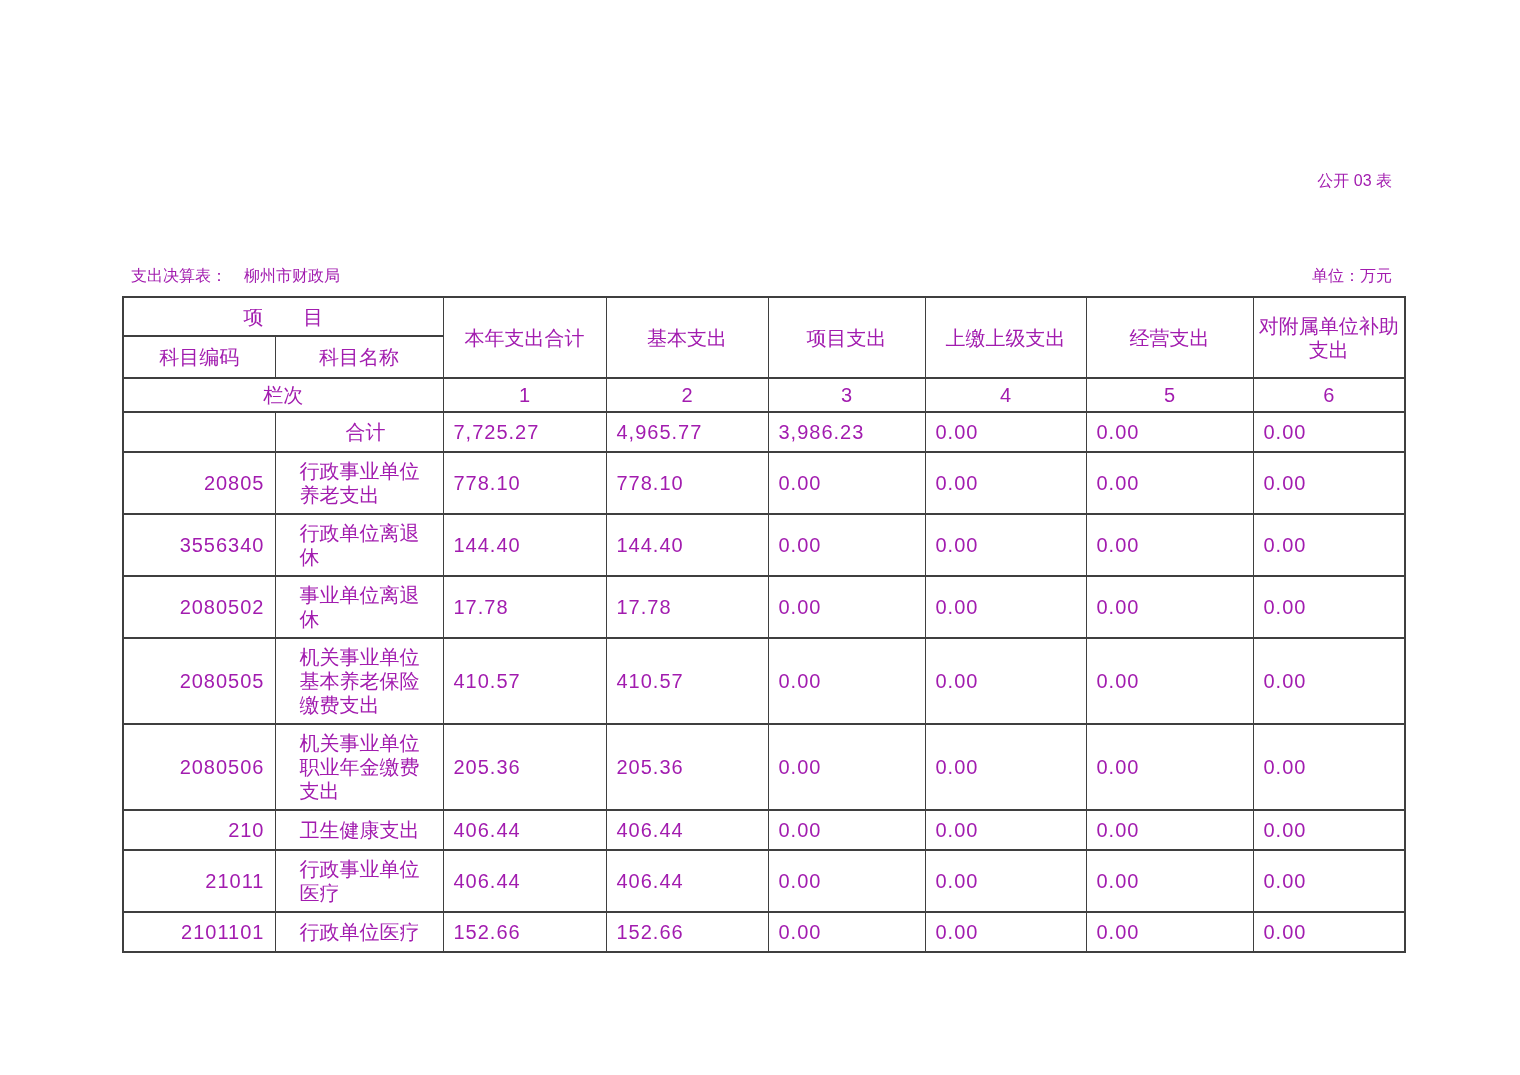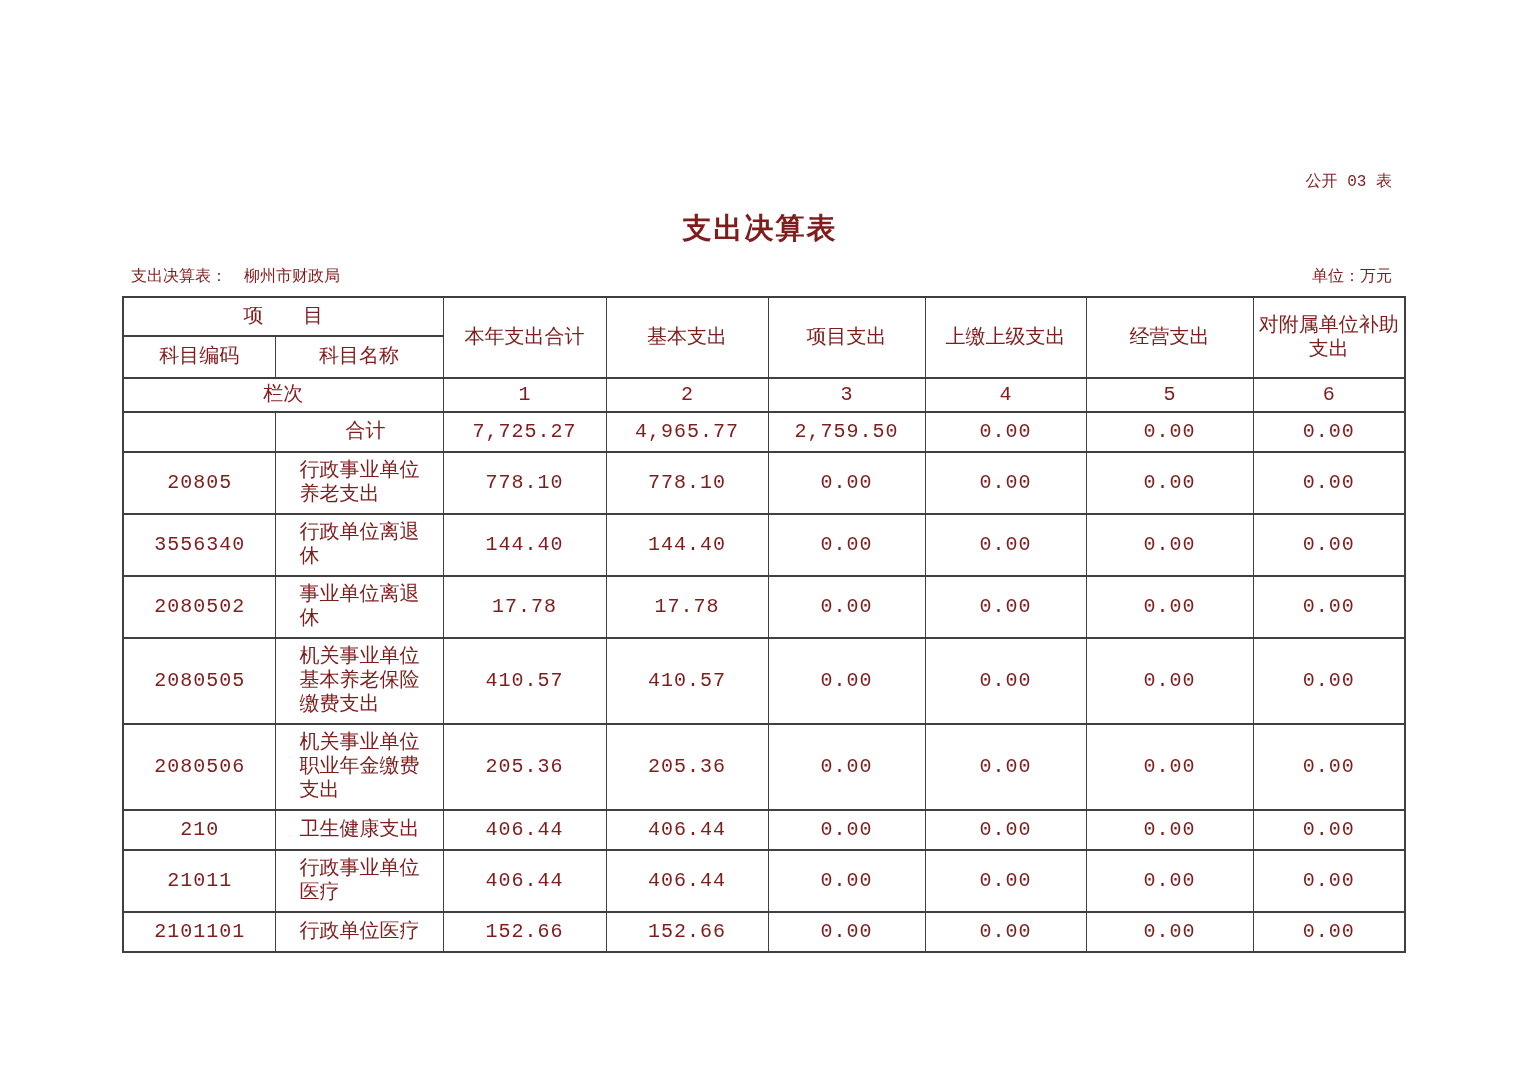--- a/index.html
+++ b/index.html
@@ -1,22 +1,22 @@
 <!DOCTYPE html>
 <html><head>
 <meta charset="utf-8">
 <style>
   html, body { margin: 0; padding: 0; background: #ffffff; }
   .page {
     position: relative;
     width: 1520px;
     height: 1075px;
     background: #ffffff;
-    color: #7f1d1d;
-    font-family: Liberation Mono, monospace;
+    color: #a21caf;
+    font-family: Liberation Sans, sans-serif;
     overflow: hidden;
   }
   .form-label {
     position: absolute;
     top: 171px;
     right: 128px;
     font-size: 16px;
     white-space: nowrap;
   }
   .title {
@@ -60,33 +60,32 @@
     vertical-align: middle;
     padding: 6px 10px;
     overflow: hidden;
     word-break: break-all;
   }
   .report thead th, .report thead td { text-align: center; padding: 4px; }
   tr.hr1 { height: 39px; }
   tr.hr2 { height: 42px; }
   tr.hr3 { height: 24px; }
   tbody td { height: 26px; }
-  td.code { text-align: center; padding-left: 11px; letter-spacing: 1px; }
+  td.code { text-align: right; padding-left: 11px; letter-spacing: 1px; }
   td.name { text-align: left; padding-left: 24px; padding-right: 11px; }
   td.name.center { text-align: center; }
-  td.num { text-align: center; padding-right: 10px; letter-spacing: 1px; }
+  td.num { text-align: left; padding-right: 10px; letter-spacing: 1px; }
 </style>
 </head>
 <body>
 
 <div class="page">
 
   <div class="form-label">公开 03 表</div>
 
-  <h1 class="title">支出决算表</h1>
 
   <div class="meta">
     <div>
       <span>支出决算表：</span><span class="dept-value">柳州市财政局</span>
     </div>
     <div>
       <span>单位：</span><span>万元</span>
     </div>
   </div>
 
@@ -124,21 +123,21 @@
         <td>5</td>
         <td>6</td>
       </tr>
     </thead>
     <tbody>
         <tr>
           <td class="code"></td>
           <td class="name center">合计</td>
           <td class="num">7,725.27</td>
           <td class="num">4,965.77</td>
-          <td class="num">2,759.50</td>
+          <td class="num">3,986.23</td>
           <td class="num">0.00</td>
           <td class="num">0.00</td>
           <td class="num">0.00</td>
         </tr>
         <tr>
           <td class="code">20805</td>
           <td class="name">行政事业单位养老支出</td>
           <td class="num">778.10</td>
           <td class="num">778.10</td>
           <td class="num">0.00</td>

